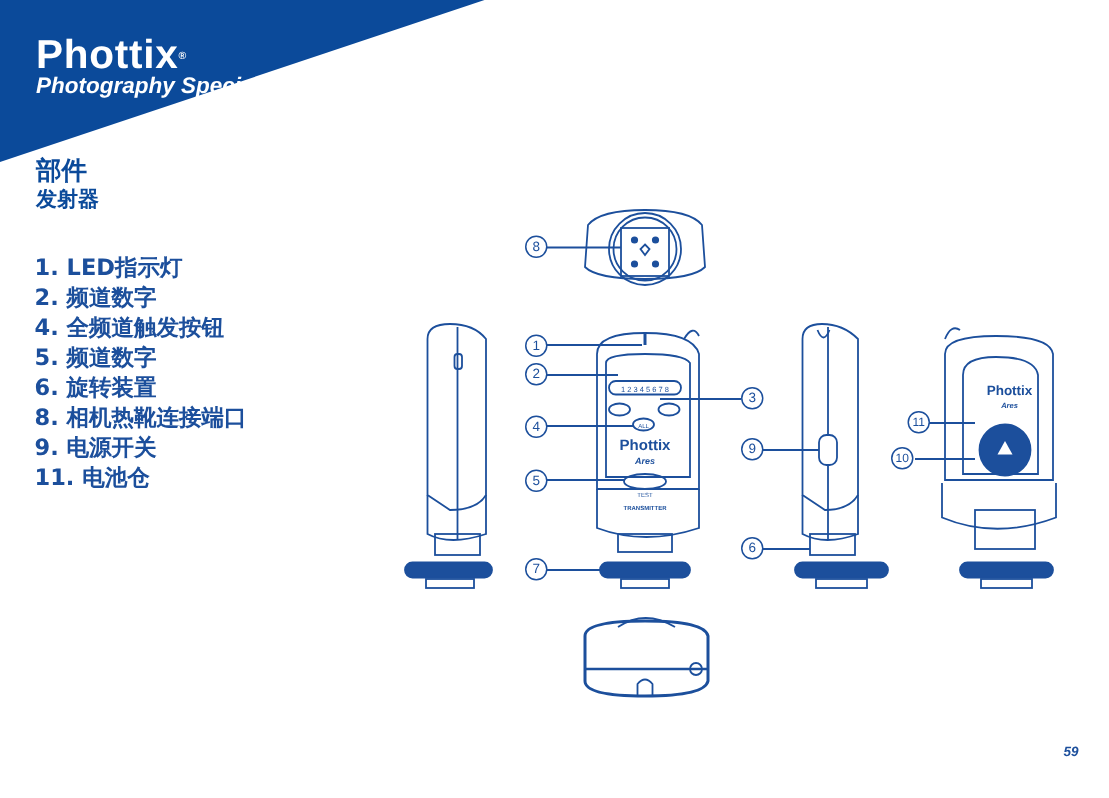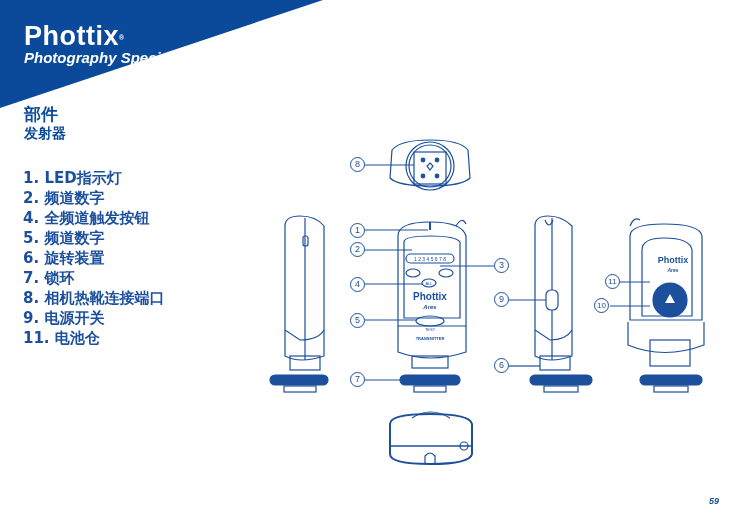--- a/index.html
+++ b/index.html
@@ -34,21 +34,20 @@
   <div class="h1">部件</div>
   <div class="h2">发射器</div>
 </div>
 
 <ul class="parts">
   <li><span>1.</span> <span>LED指示灯</span></li>
   <li><span>2.</span> <span>频道数字</span></li>
   <li><span>4.</span> <span>全频道触发按钮</span></li>
   <li><span>5.</span> <span>频道数字</span></li>
   <li><span>6.</span> <span>旋转装置</span></li>
-  <li><span>7.</span> <span>锁环</span></li>
   <li><span>8.</span> <span>相机热靴连接端口</span></li>
   <li><span>9.</span> <span>电源开关</span></li>
   <li><span>11.</span> <span>电池仓</span></li>
 </ul>
 
 <svg class="figure" width="739" height="532" viewBox="0 0 739 532" fill="none" stroke="#1c4f9c" stroke-width="1.2">
 
   <g>
     <path d="M392,150 Q400,140 430,140 Q460,140 468,150 L470,178 Q462,186 430,186 Q398,186 390,178 Z"></path>
     <circle cx="430" cy="166" r="24"></circle>

